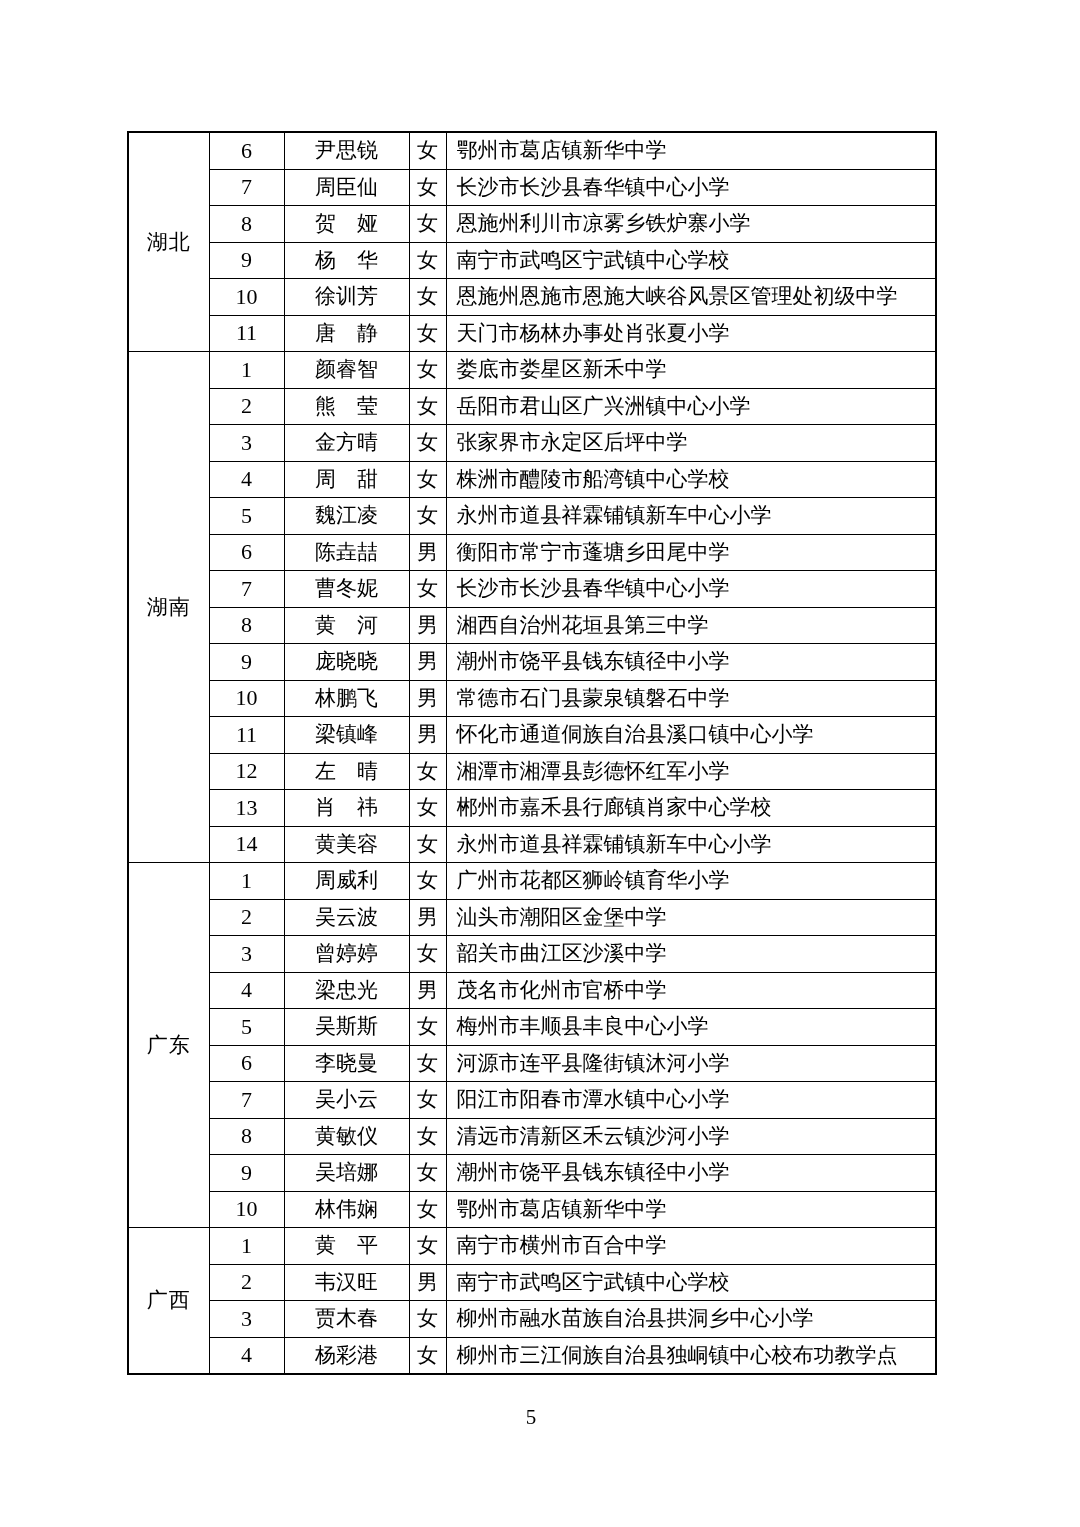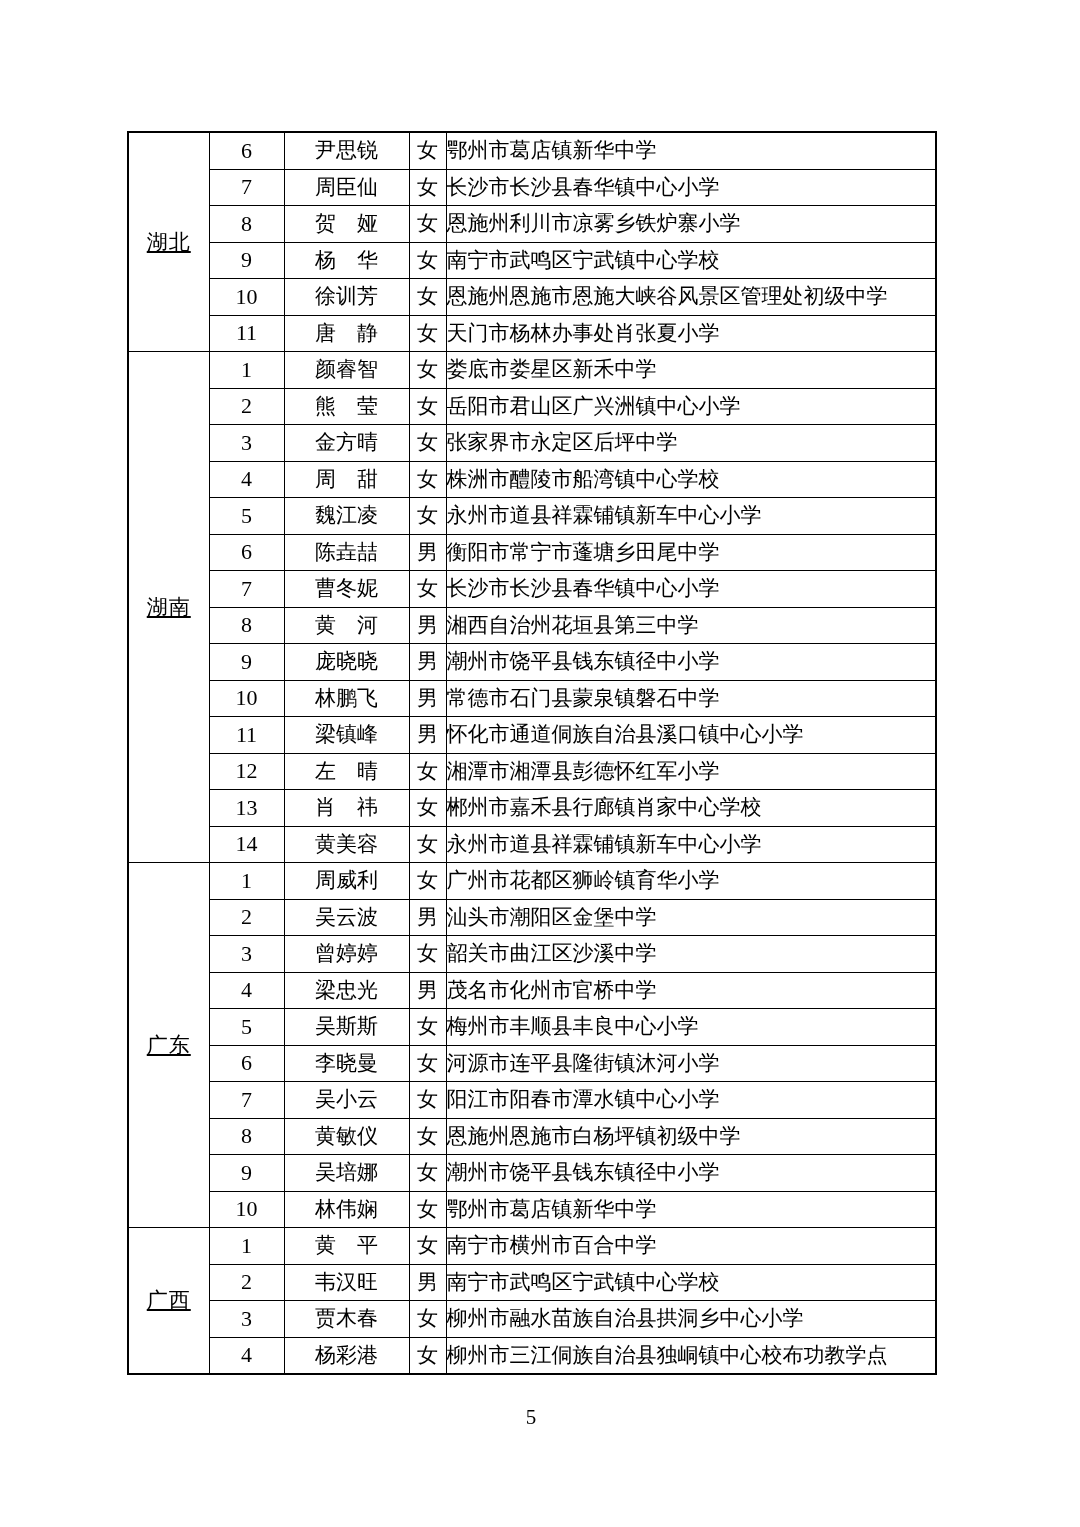--- a/index.html
+++ b/index.html
@@ -32,27 +32,27 @@
     line-height: 1;
     text-align: center;
     vertical-align: middle;
     padding: 0;
     white-space: nowrap;
     overflow: hidden;
   }
   table.roster td.province {
     font-size: 21px;
     letter-spacing: 1px;
-    text-decoration: underline;
   }
   table.roster td.index {
     font-size: 22px;
   }
   table.roster td.school {
     text-align: left;
+    padding-left: 10px;
   }
   .page-number {
     position: absolute;
     left: 127px;
     width: 808px;
     top: 1405px;
     text-align: center;
     font-size: 21px;
   }
 </style>
@@ -236,21 +236,21 @@
         <tr>
           <td class="index">7</td>
           <td class="name">吴小云</td>
           <td class="gender">女</td>
           <td class="school">阳江市阳春市潭水镇中心小学</td>
         </tr>
         <tr>
           <td class="index">8</td>
           <td class="name">黄敏仪</td>
           <td class="gender">女</td>
-          <td class="school">恩施州恩施市白杨坪镇初级中学</td>
+          <td class="school">清远市清新区禾云镇沙河小学</td>
         </tr>
         <tr>
           <td class="index">9</td>
           <td class="name">吴培娜</td>
           <td class="gender">女</td>
           <td class="school">潮州市饶平县钱东镇径中小学</td>
         </tr>
         <tr>
           <td class="index">10</td>
           <td class="name">林伟娴</td>

